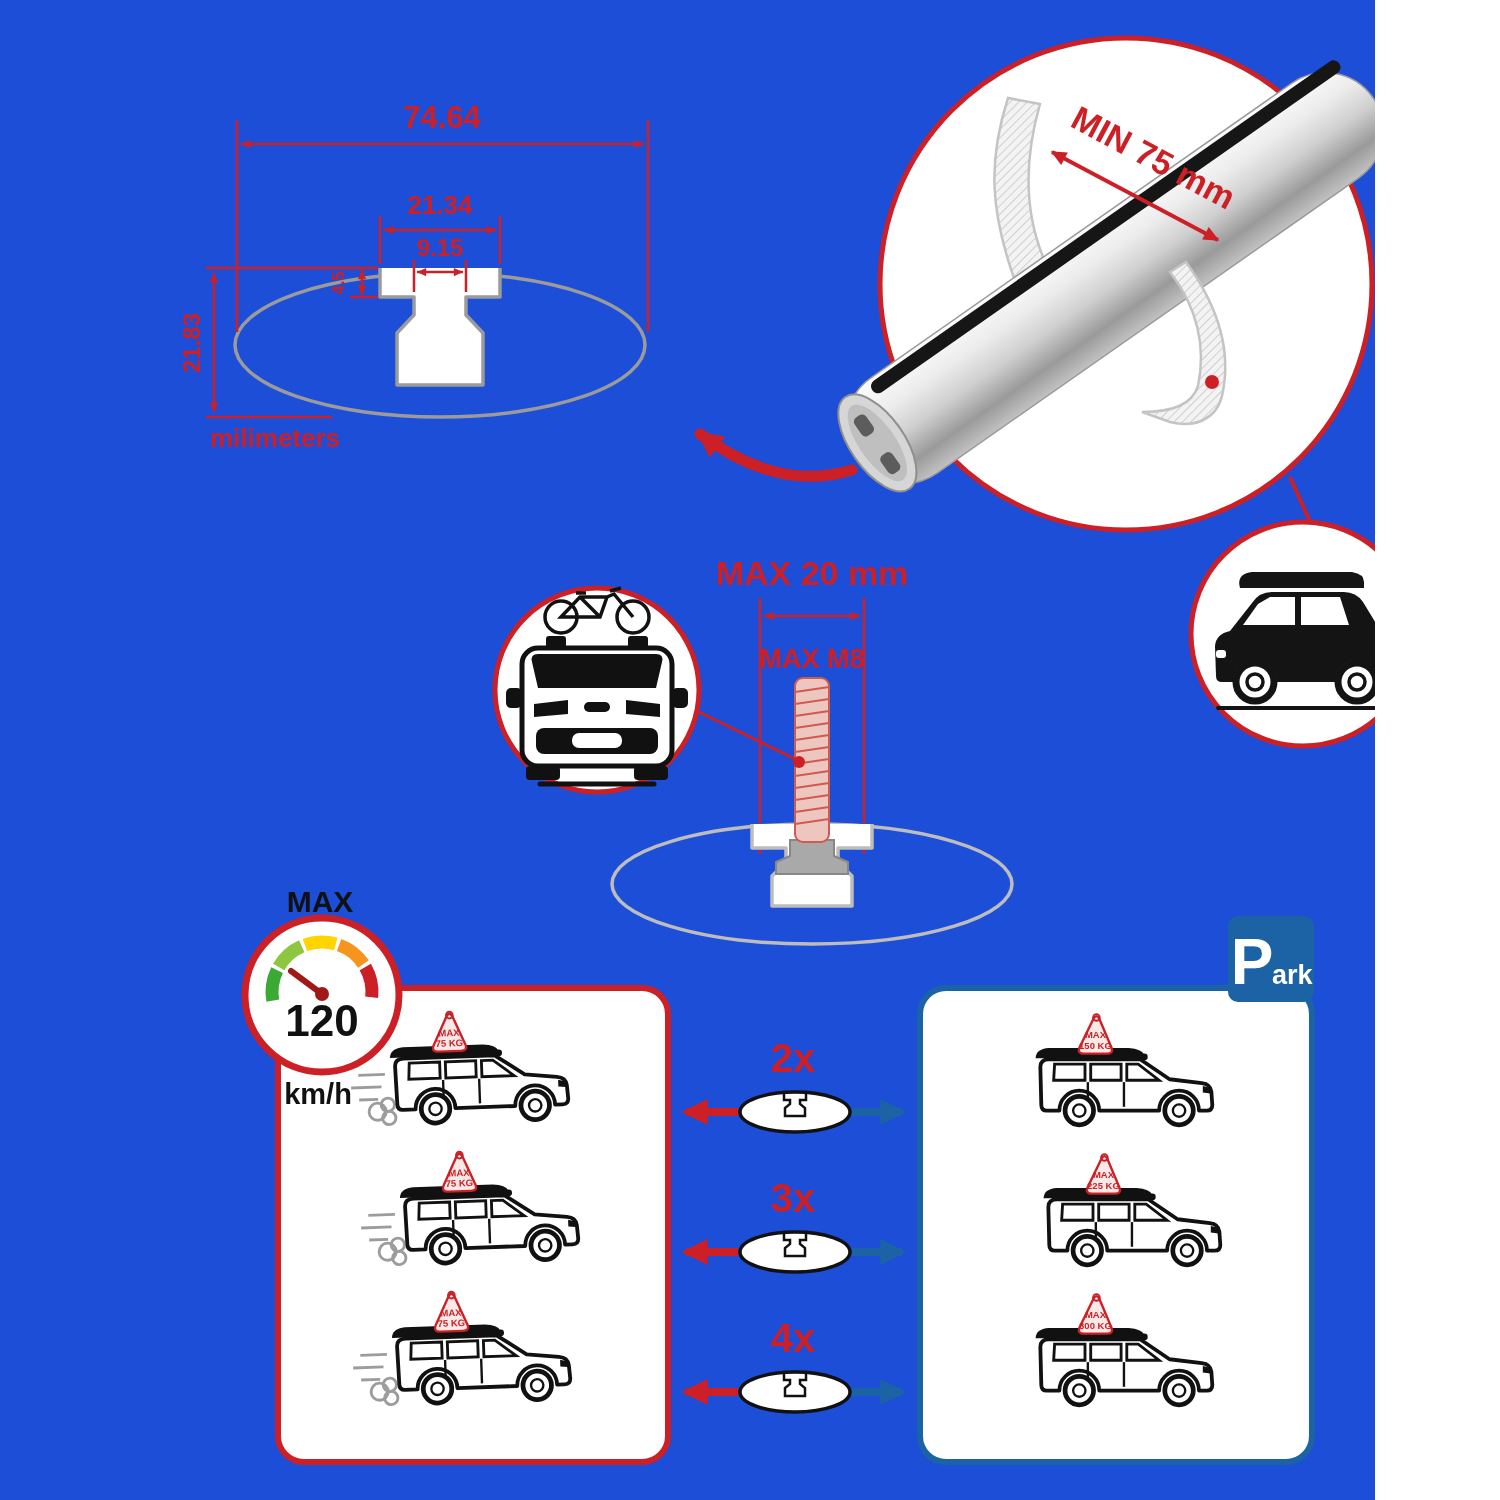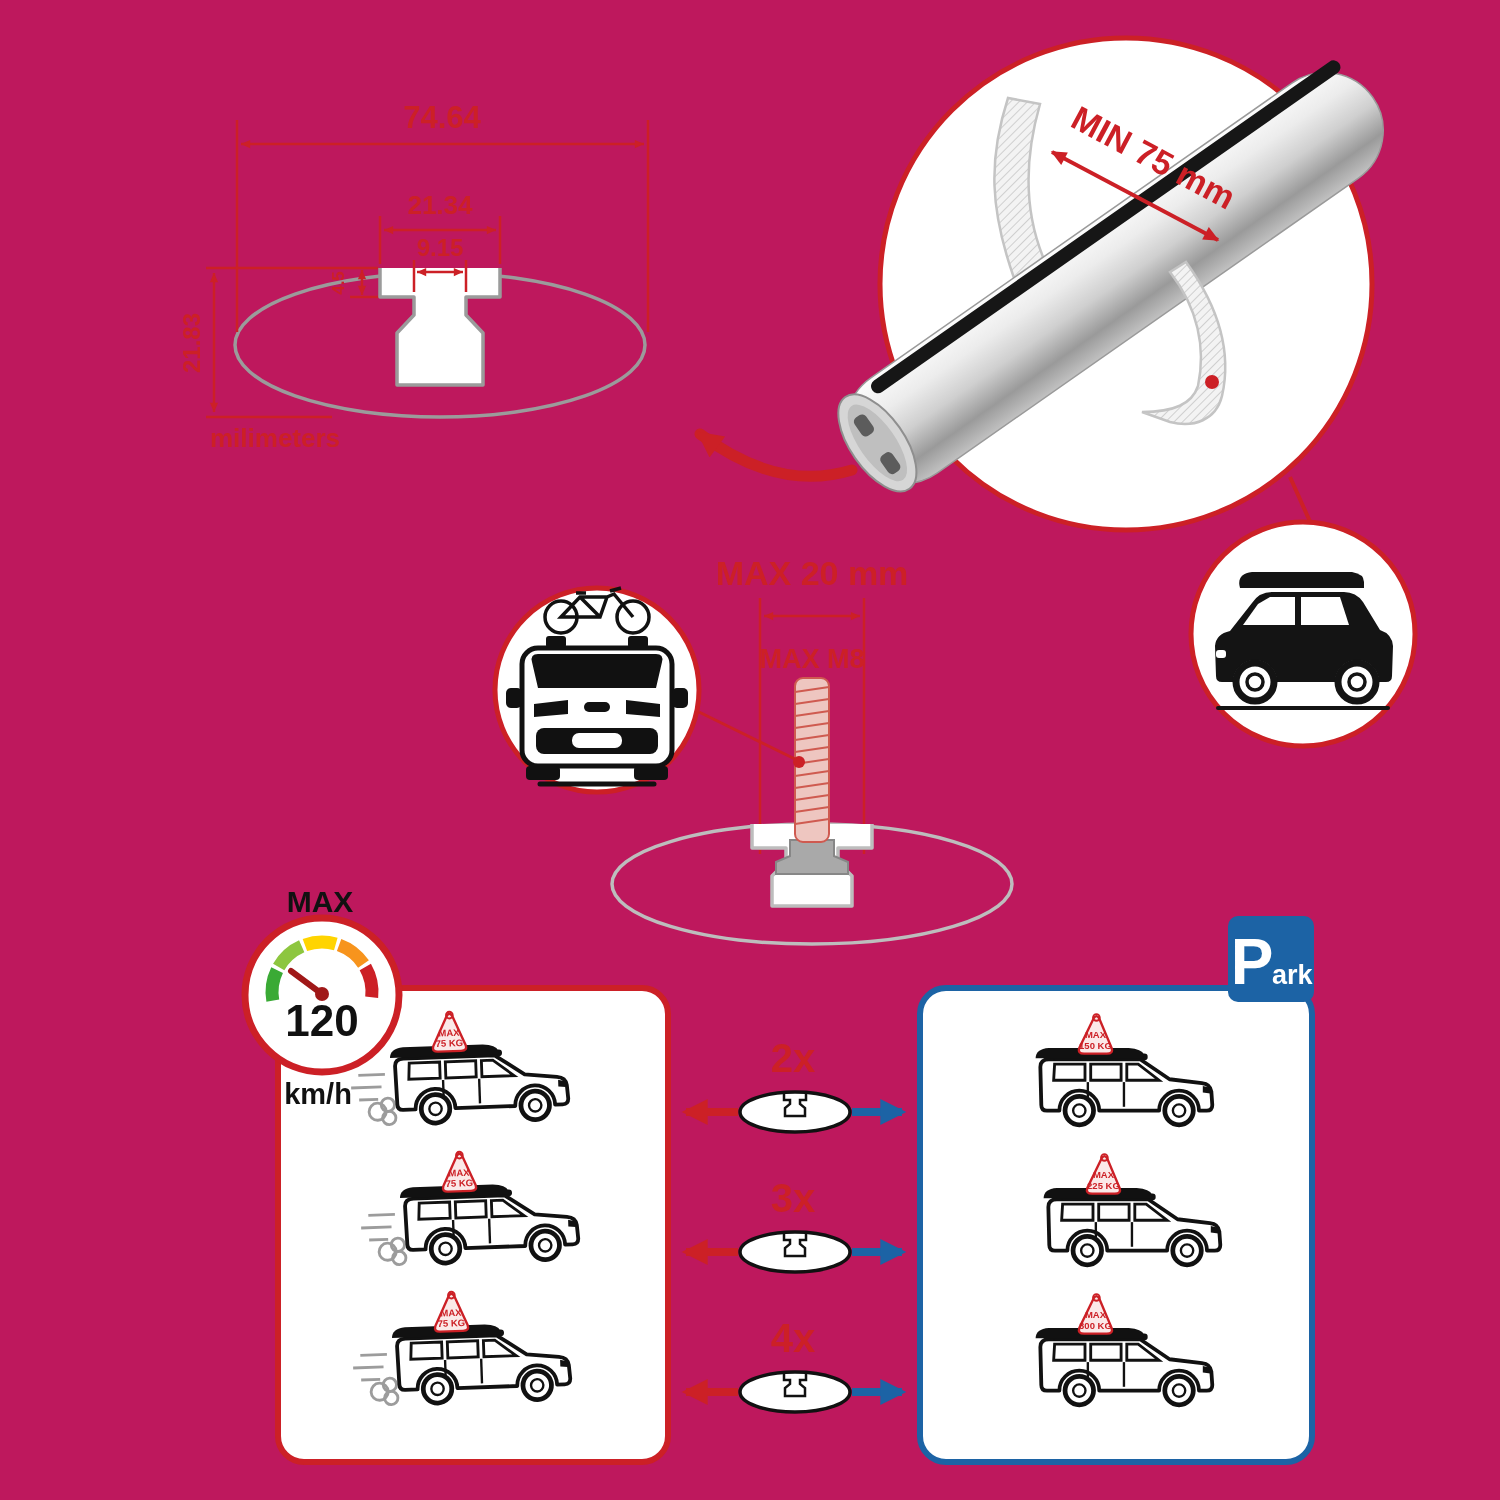--- a/index.html
+++ b/index.html
@@ -1,16 +1,16 @@
 <!DOCTYPE html>
 <html><head>
 <meta charset="utf-8">
 <style>
   html,body{margin:0;padding:0;background:#fff;}
-  .stage{position:relative;width:1500px;height:1500px;background:#be185d;overflow:hidden;}
+  .stage{position:relative;width:1375px;height:1500px;background:#1d4ed8;overflow:hidden;}
   svg{display:block;}
   text{font-family:"Liberation Sans", sans-serif;}
   .dim-red{fill:#cc2026;font-weight:bold;}
   .blk{fill:#111;font-weight:bold;}
 </style>
 </head>
 <body>
 
 <div class="stage">
 <svg width="1500" height="1500" viewBox="0 0 1500 1500" xmlns="http://www.w3.org/2000/svg">

